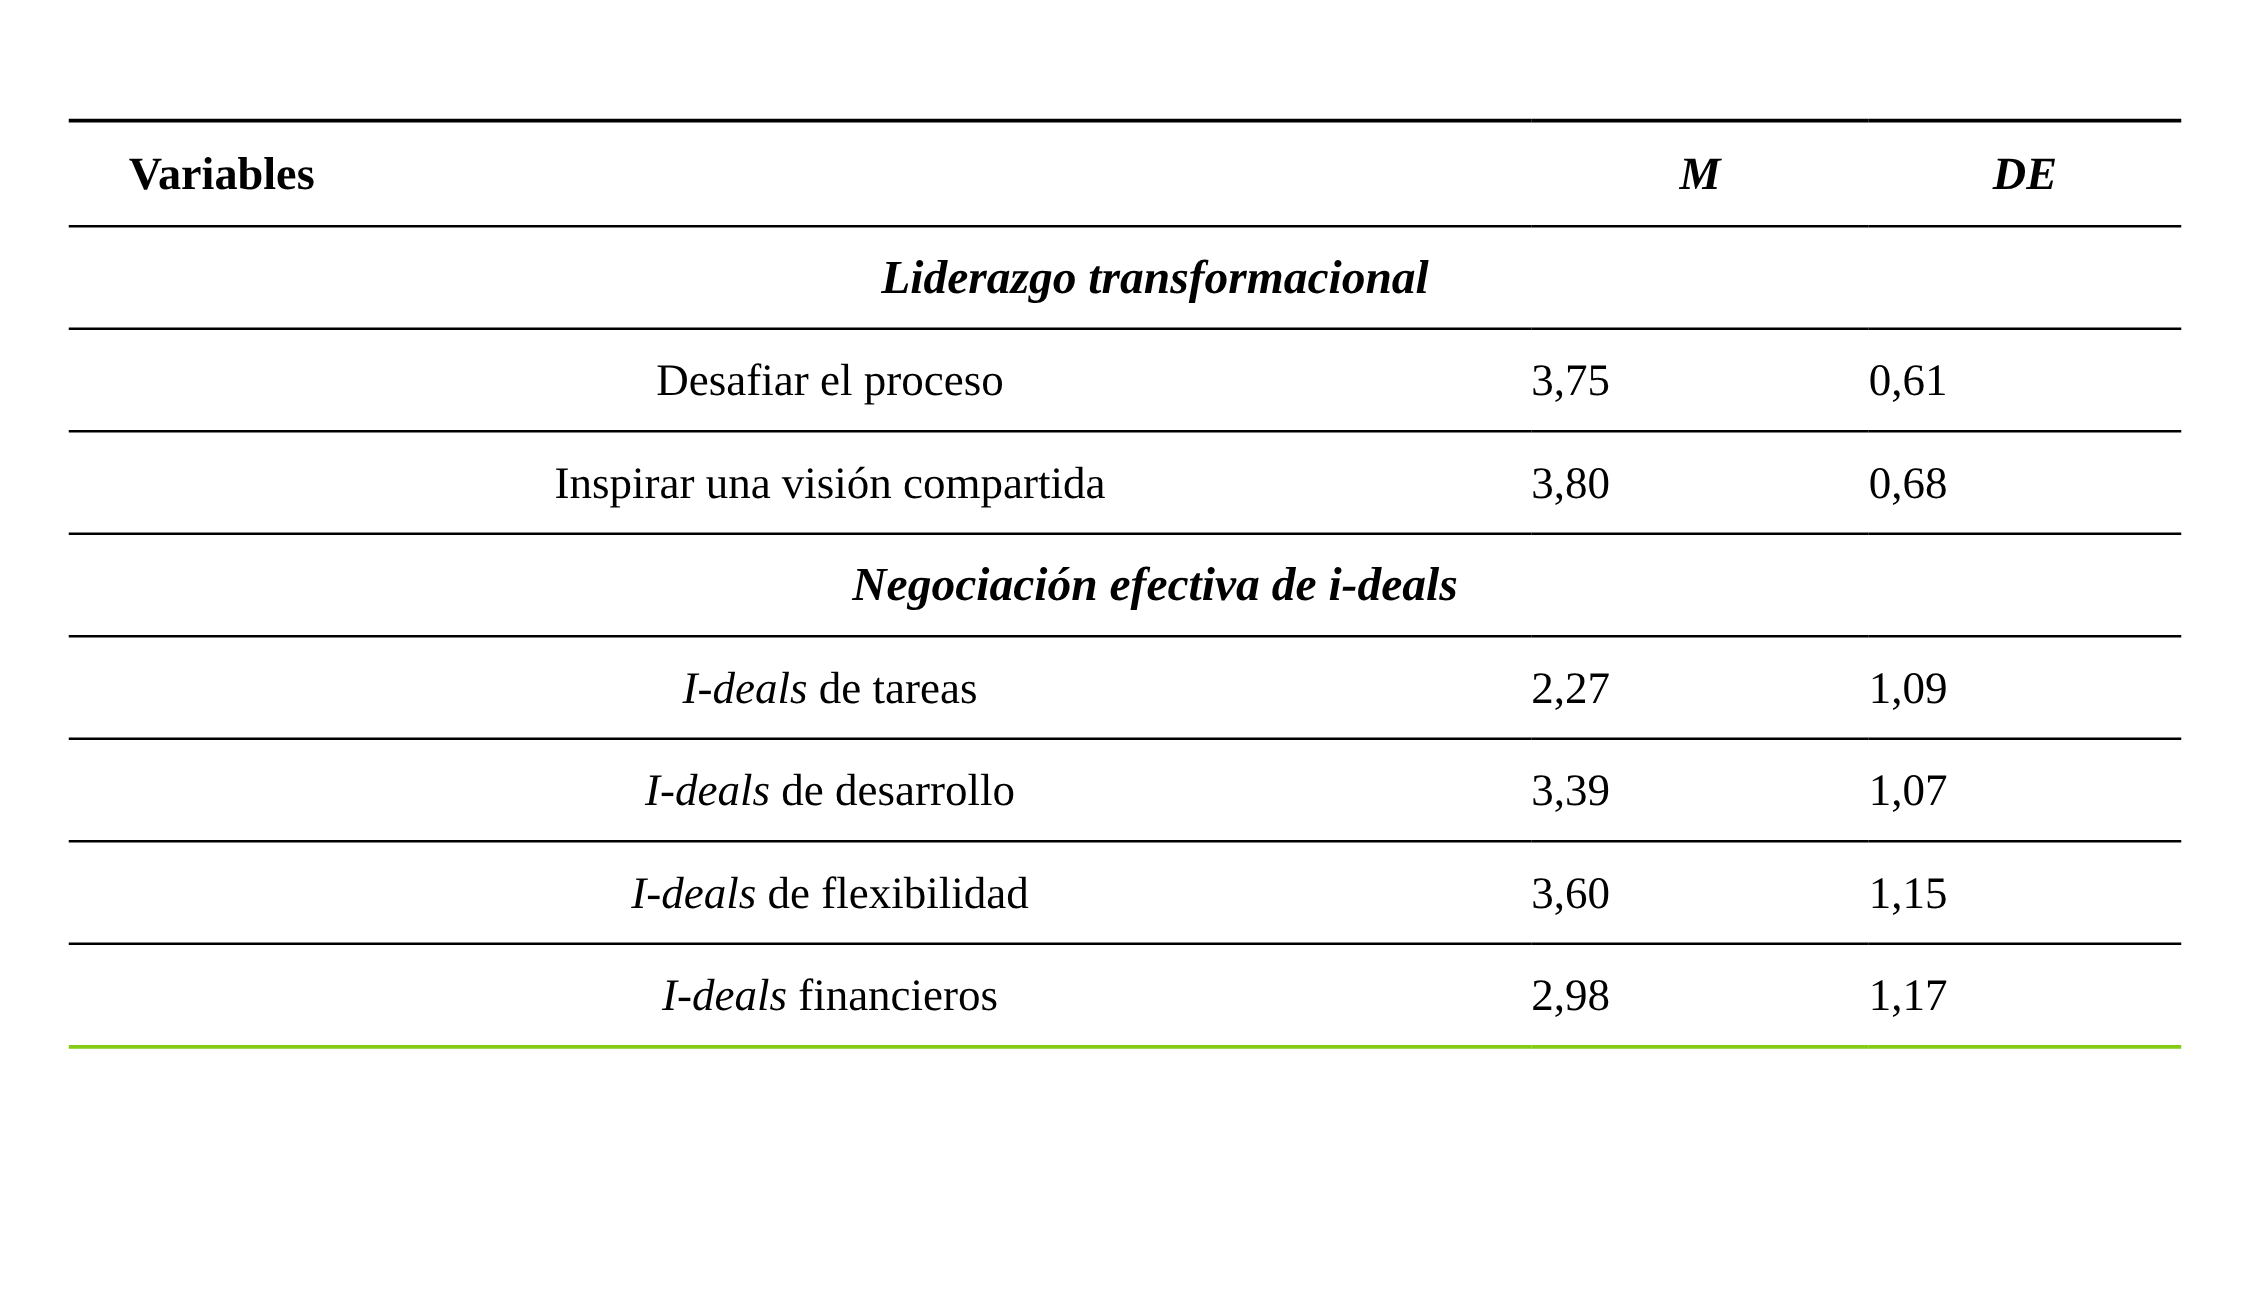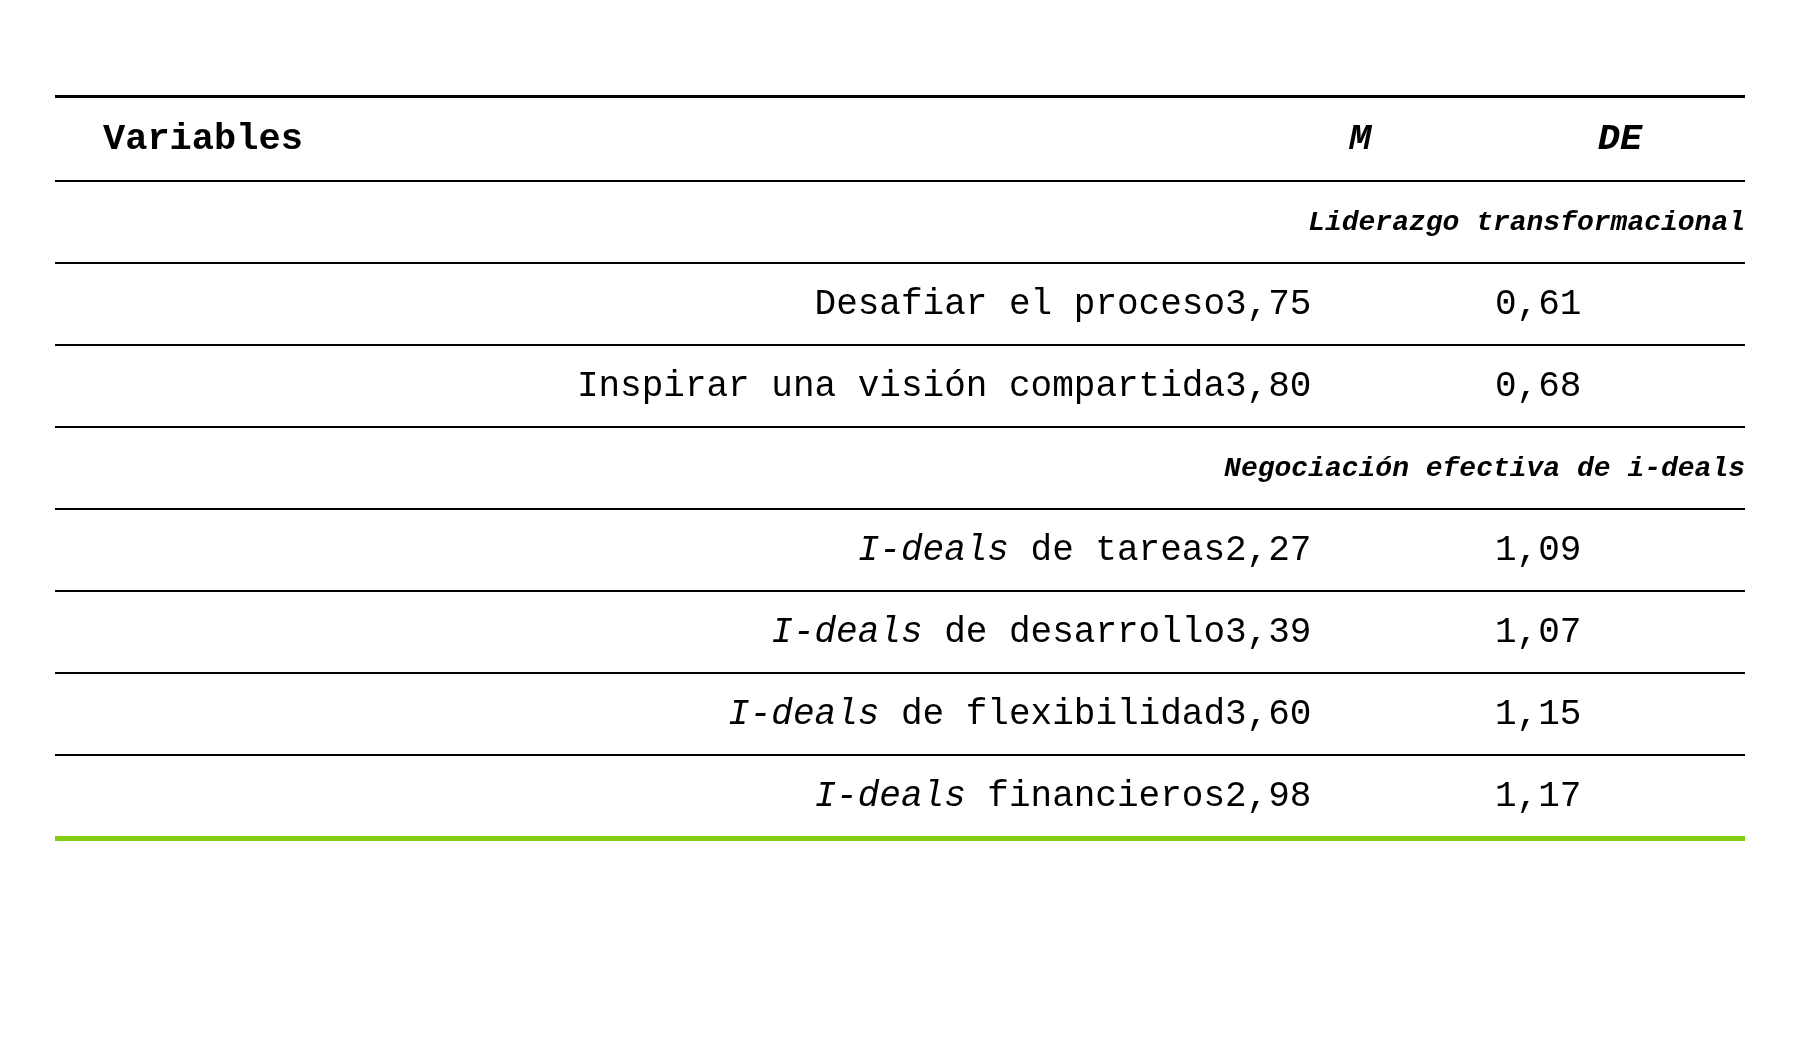--- a/index.html
+++ b/index.html
@@ -13,21 +13,20 @@
     font-family: "Liberation Serif", serif;
     color: #000000;
     overflow: hidden;
   }
   .page {
     position: relative;
     width: 1798px;
     height: 1051px;
     box-sizing: border-box;
     padding: 95px 55px 0 55px;
-    font-family: Liberation Mono, monospace;
   }
   table.stats {
     width: 1690px;
     border-collapse: collapse;
     table-layout: fixed;
   }
   table.stats col.c-var { width: 1170px; }
   table.stats col.c-m   { width: 270px; }
   table.stats col.c-de  { width: 250px; }
 
@@ -51,41 +50,41 @@
   }
   tr.head th.num {
     text-align: center;
     font-style: italic;
   }
 
   
   tr.group td {
     border-bottom: 2px solid #000;
     height: 80px;
-    font-size: 28px;
+    font-size: 38px;
     font-weight: bold;
     font-style: italic;
-    text-align: right;
+    text-align: center;
     padding-left: 48px;
   }
 
   
   tr.data td {
     border-bottom: 2px solid #000;
     height: 80px;
     font-size: 36px;
   }
   tr.data td.var {
-    text-align: right;
+    text-align: center;
     padding-left: 48px;
   }
   tr.data td.num {
   }
   tr.data.last td {
-    border-bottom: 5px solid #84cc16;
+    border-bottom: 3px solid #84cc16;
   }
   .ital { font-style: italic; }
 </style>
 </head>
 <body>
 
 <div class="page">
   <table class="stats">
     <colgroup>
       <col class="c-var">

